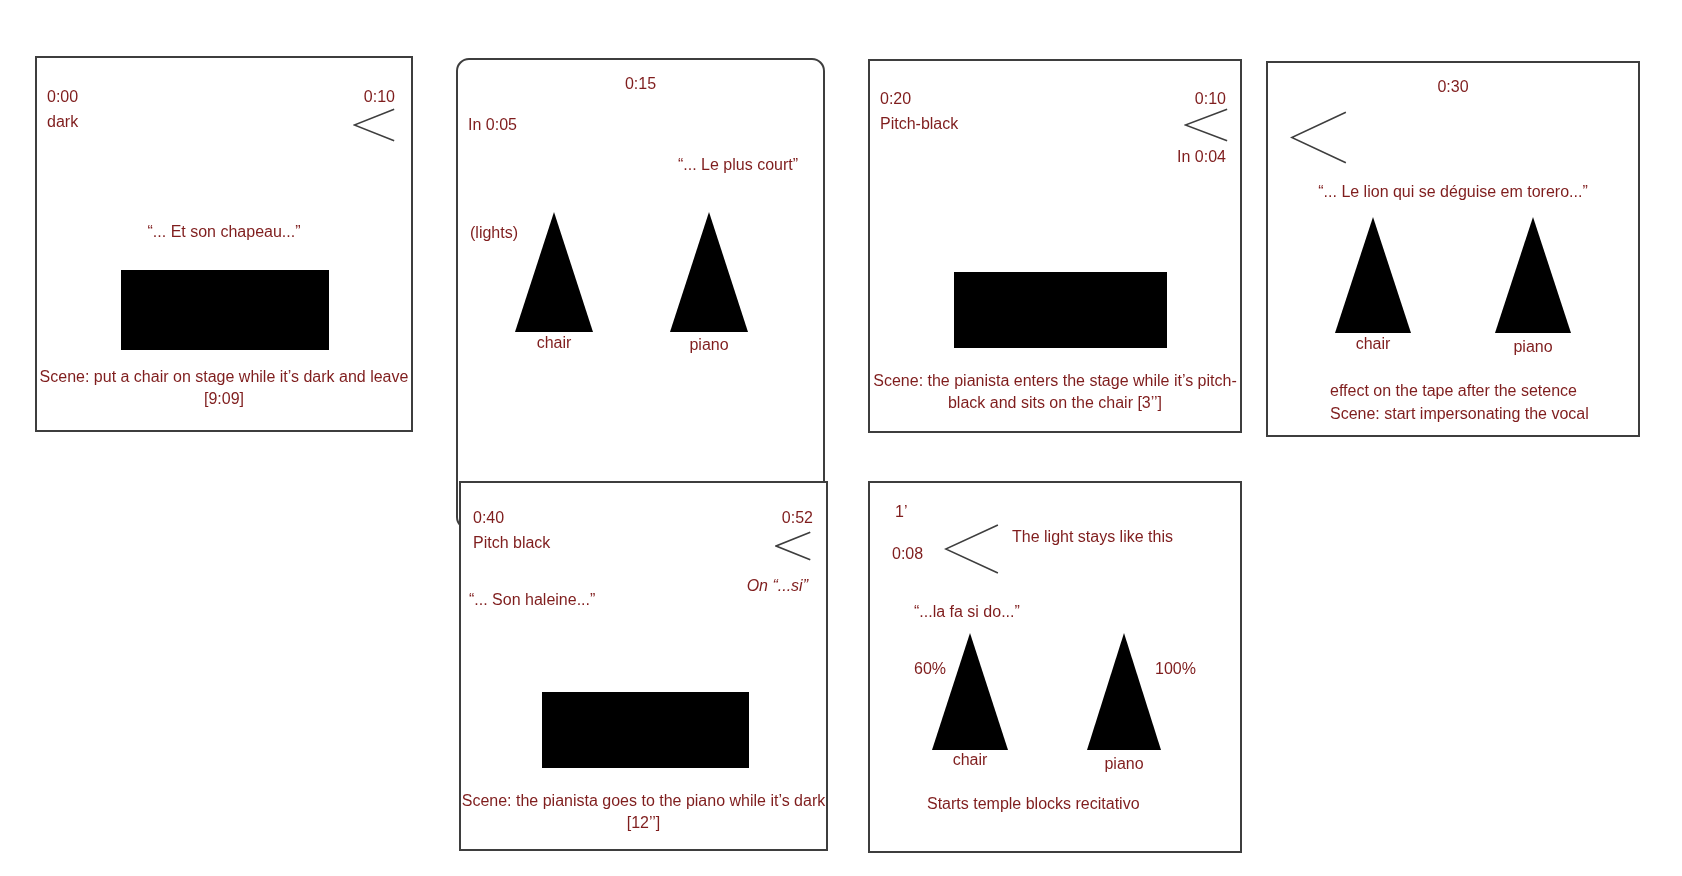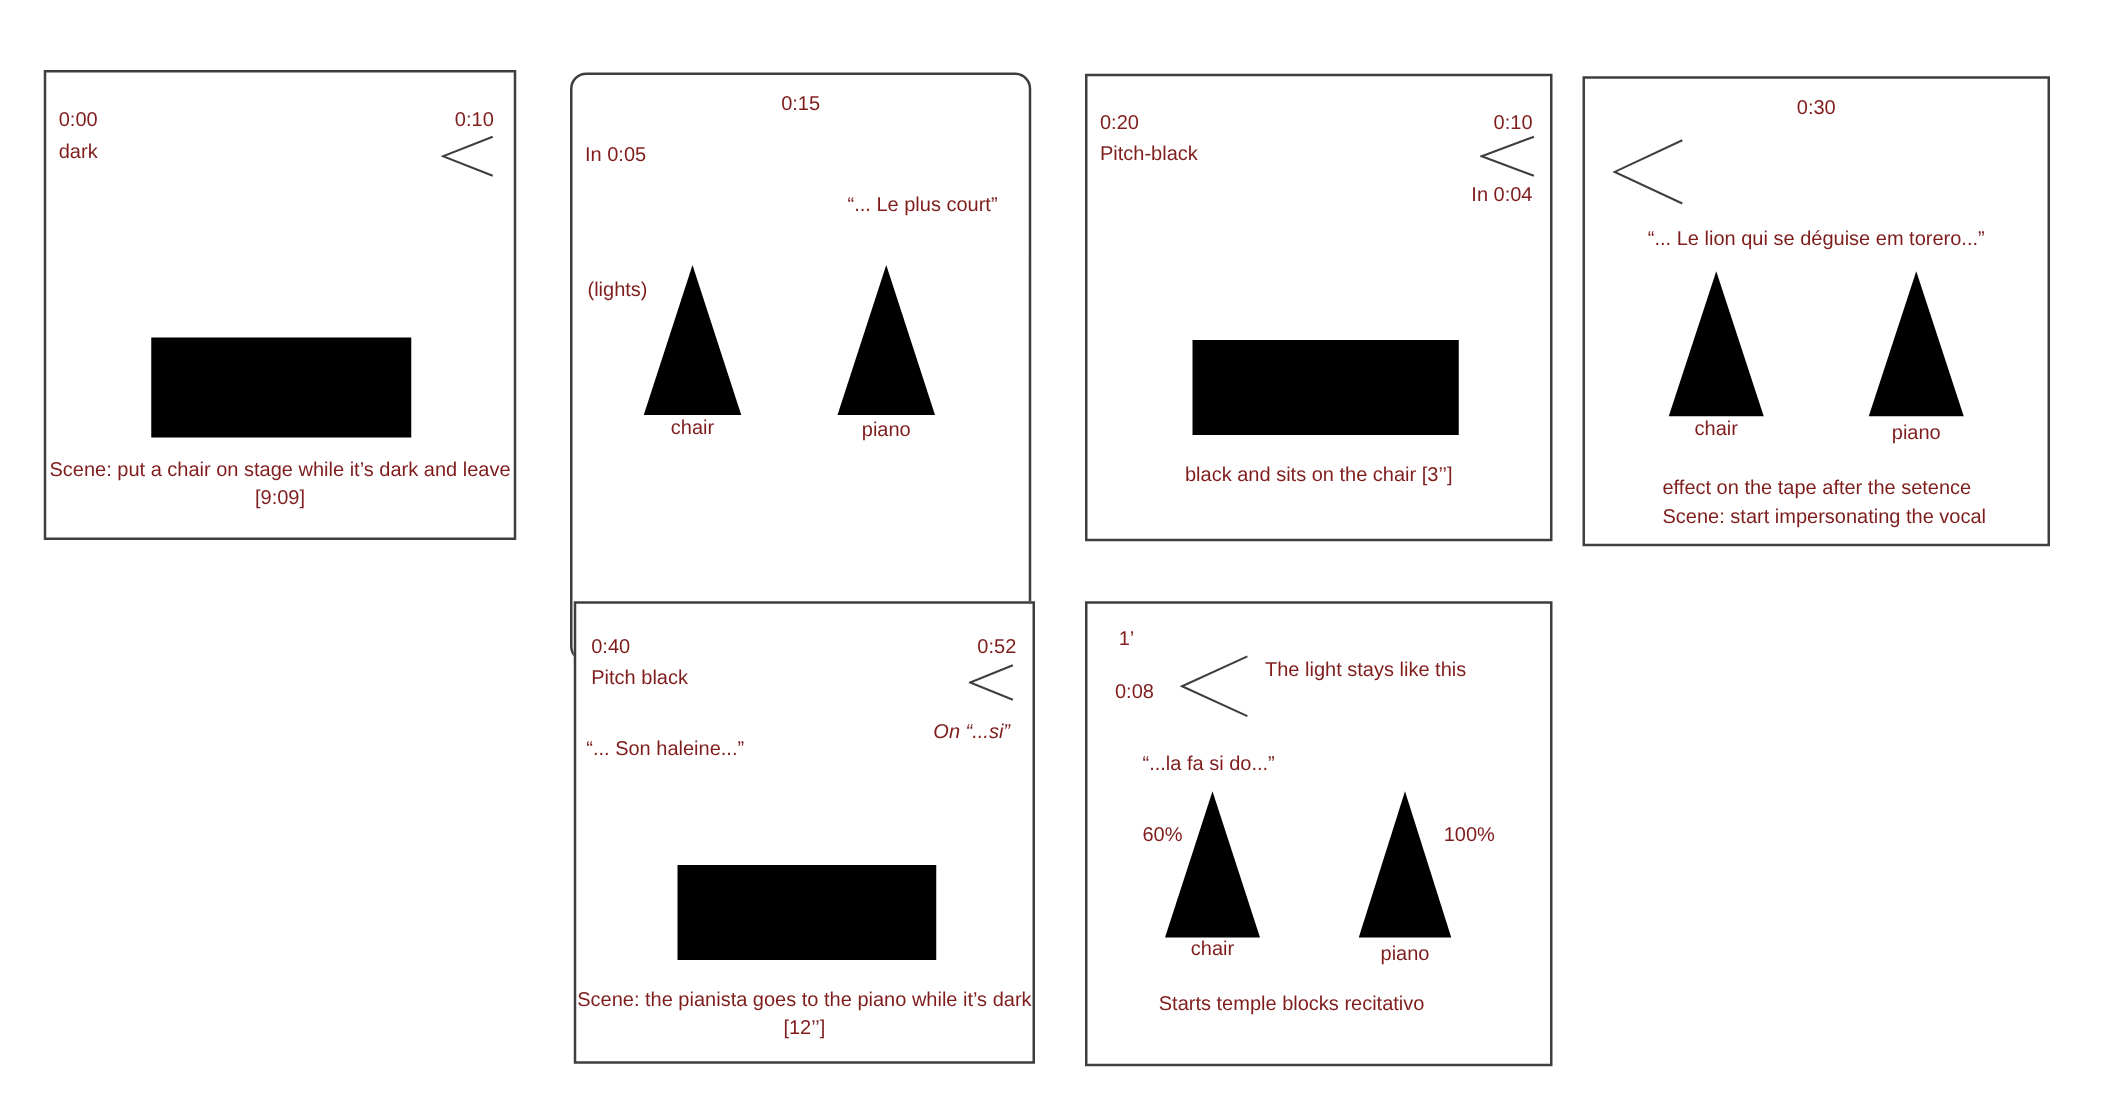--- a/index.html
+++ b/index.html
@@ -42,20 +42,21 @@
 
 <div class="stage">
 
   <div class="panel" style="left:35px; top:28px; width:378px; height:376px;">
     <div class="abs" style="left:10px; top:30px;">0:00</div>
     <div class="abs" style="left:10px; top:55px;">dark</div>
     <div class="abs right" style="right:16px; top:30px;">0:10</div>
     <svg class="hairpin" style="right:16px; top:50px; width:42px; height:34px;" viewBox="0 0 100 100" preserveAspectRatio="none">
       <polyline points="98,4 3,50 98,96" vector-effect="non-scaling-stroke"></polyline>
     </svg>
+    <div class="abs center" style="left:0; right:0; top:165px;">“... Et son chapeau...”</div>
     <div class="rect-black" style="left:84px; top:212px; width:208px; height:80px;"></div>
     <div class="scene-block" style="top:308px;">
       <div>Scene: put a chair on stage while it’s dark and leave</div>
       <div>[9:09]</div>
     </div>
   </div>
 
   <div class="panel" style="left:456px; top:30px; width:369px; height:472px;border-radius:13px;">
     <div class="abs center" style="left:0; right:0; top:15px;">0:15</div>
     <div class="abs" style="left:10px; top:56px;">In 0:05</div>
@@ -70,20 +71,21 @@
   <div class="panel" style="left:868px; top:31px; width:374px; height:374px;padding-left:10px;">
     <div class="abs" style="left:10px; top:29px;">0:20</div>
     <div class="abs" style="left:10px; top:54px;">Pitch-black</div>
     <div class="abs right" style="right:14px; top:29px;">0:10</div>
     <svg class="hairpin" style="right:12px; top:47px; width:44px; height:34px;" viewBox="0 0 100 100" preserveAspectRatio="none">
       <polyline points="98,4 3,50 98,96" vector-effect="non-scaling-stroke"></polyline>
     </svg>
     <div class="abs right" style="right:14px; top:87px;">In 0:04</div>
     <div class="rect-black" style="left:84px; top:211px; width:213px; height:76px;"></div>
     <div class="scene-block" style="top:309px;">
+      <div>Scene: the pianista enters the stage while it’s pitch-</div>
       <div>black and sits on the chair [3’’]</div>
     </div>
   </div>
 
   <div class="panel" style="left:1266px; top:33px; width:374px; height:376px;">
     <div class="abs center" style="left:0; right:0; top:15px;">0:30</div>
     <svg class="hairpin" style="left:22px; top:47px; width:57px; height:55px;" viewBox="0 0 100 100" preserveAspectRatio="none">
       <polyline points="98,4 3,50 98,96" vector-effect="non-scaling-stroke"></polyline>
     </svg>
     <div class="abs center" style="left:0; right:0; top:120px;">“... Le lion qui se déguise em torero...”</div>

